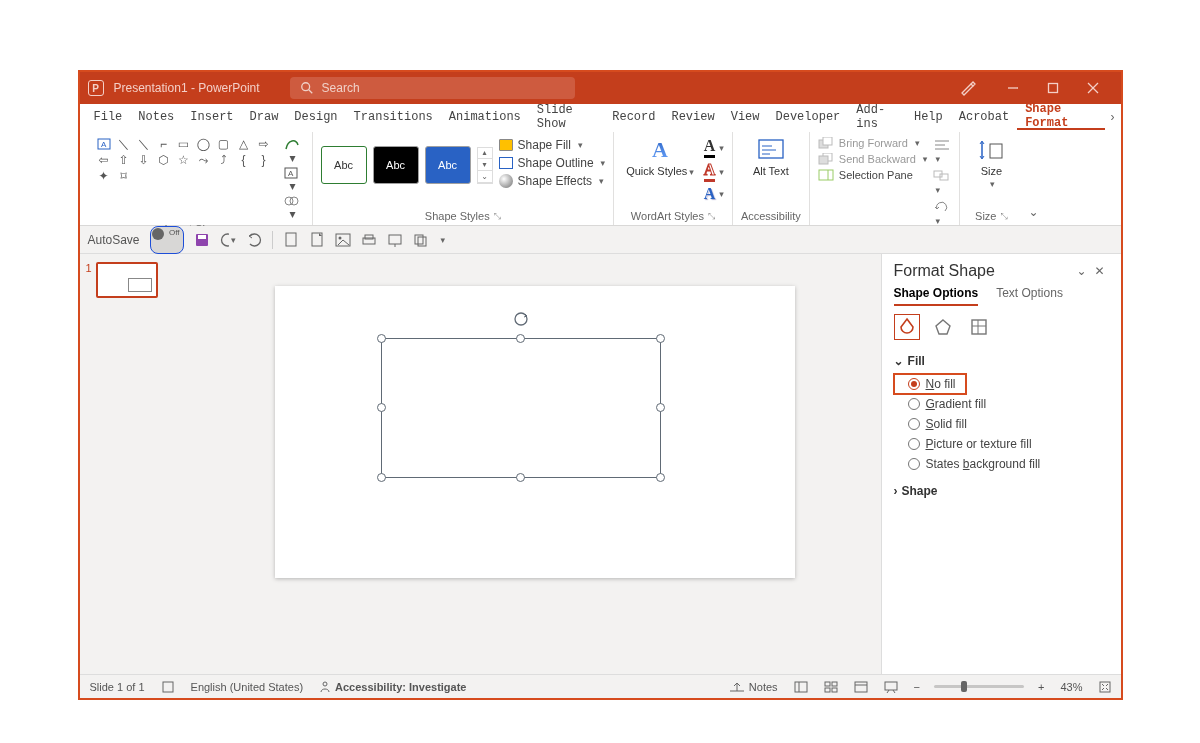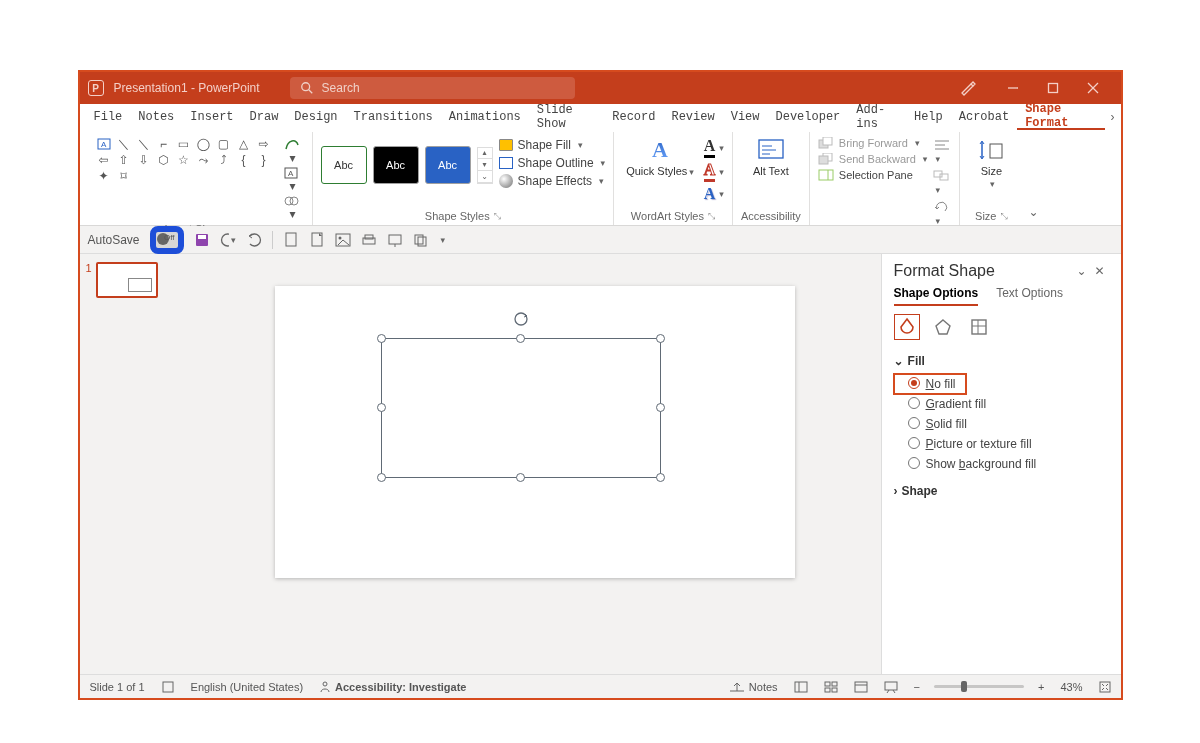--- a/index.html
+++ b/index.html
@@ -58,21 +58,21 @@
   .wacol { display:flex; flex-direction:column; gap:3px; padding-top:2px;}
   .wacol .r { display:flex; align-items:center; gap:2px;}
   .wacol .letterA { font-family: "Times New Roman", serif; font-size:16px; font-weight:bold;}
   
   .arrcol { display:flex; flex-direction:column; gap:2px; padding-top:1px; font-size:11px; color:#999;}
   .arrcol .row { display:flex; align-items:center; gap:5px; padding:1px 0;}
   .arrcol2 { display:flex; flex-direction:column; gap:5px; padding-top:4px;}
   
   
   .qat { height: 28px; background: #f3f2f1; border-bottom: 1px solid #ddd; display: flex; align-items: center; padding: 0 8px; gap: 10px; font-size: 12px; color: #555;}
-  .autosave-toggle { width: 34px; height: 28px; background: #d8d7d6; border-radius: 8px; position: relative; border:6px solid #1d4ed8;}
+  .autosave-toggle { width: 34px; height: 28px; background: #d8d7d6; border-radius: 8px; position: relative; border:1px solid #1d4ed8;}
   .autosave-toggle::before { content: ""; position: absolute; left: 1px; top: 1px; width: 12px; height: 12px; border-radius: 50%; background: #666; }
   .autosave-toggle .off { position:absolute; right:3px; top:1px; font-size:8px; color:#555;}
   .qat .sep { width:1px; height:18px; background:#ccc;}
   .qat-icon { width:16px; height:16px; display:inline-flex; align-items:center; justify-content:center;}
   
   
   .workspace { flex:1; display:flex; background:#f3f2f1;}
   .slidepanel { width: 110px; padding: 8px 6px; }
   .thumb-wrap { display:flex; gap:4px;}
   .thumb-num { color:#c43e1c; font-size:11px;}
@@ -93,21 +93,21 @@
   .fs-header { display:flex; align-items:center; margin-bottom:6px;}
   .fs-title { font-size:16px; color:#333; flex:1;}
   .fs-ctrl { width:18px; text-align:center; color:#666; font-size:12px; cursor:pointer;}
   .fs-tabs { display:flex; gap:18px; font-size:12px; margin-bottom:8px;}
   .fs-tab { color:#666; padding-bottom:4px; cursor:pointer;}
   .fs-tab.active { color:#000; font-weight:600; border-bottom:2px solid #c43e1c;}
   .fs-icons { display:flex; gap:10px; margin-bottom:10px;}
   .fs-icon { width:26px; height:26px; display:flex; align-items:center; justify-content:center; border:1px solid transparent; cursor:pointer; padding:2px;}
   .fs-icon.active { border:1px solid #c43e1c;}
   .fs-section { font-size:12px; font-weight:600; color:#333; display:flex; align-items:center; gap:4px; margin:4px 0 6px; cursor:pointer;}
-  .fs-opt { display:flex; align-items:flex-start; gap:6px; font-size:12px; color:#444; padding:3px 0 3px 14px; cursor:pointer;}
+  .fs-opt { display:flex; align-items:center; gap:6px; font-size:12px; color:#444; padding:3px 0 3px 14px; cursor:pointer;}
   .fs-opt .radio { width:12px; height:12px; border:1.2px solid #767676; border-radius:50%; display:inline-flex; align-items:center; justify-content:center; flex-shrink:0;}
   .fs-opt .radio.on { border-color:#c43e1c;}
   .fs-opt .radio.on::after { content:""; width:6px; height:6px; background:#c43e1c; border-radius:50%;}
   .fs-opt.highlight { outline:2px solid #d64b1e; outline-offset:-1px; padding-right:6px; width:72px;}
   .fs-opt .ul { text-decoration: underline; text-decoration-thickness:1px;}
   
   
   .statusbar { height: 24px; background:#f3f2f1; border-top:1px solid #ddd; display:flex; align-items:center; padding:0 8px; font-size:11px; color:#555; gap:12px;}
   .statusbar .spacer { flex:1;}
   .statusbar .sbtn { display:flex; align-items:center; gap:4px; padding:0 2px;text-align:right;}
@@ -515,21 +515,21 @@
       <div class="fs-opt">
         <span class="radio"></span>
         <span><span class="ul">S</span><span>olid fill</span></span>
       </div>
       <div class="fs-opt">
         <span class="radio"></span>
         <span><span class="ul">P</span><span>icture or texture fill</span></span>
       </div>
       <div class="fs-opt">
         <span class="radio"></span>
-        <span><span>Show </span><span class="ul">b</span><span>ackground fill</span></span>
+        <span><span>States </span><span class="ul">b</span><span>ackground fill</span></span>
       </div>
 
       <div class="fs-section" style="margin-top:10px;">
           <span>›</span>
           <span>Shape</span>
         </div>
     </div>
   </div>
 
   <div class="statusbar">

